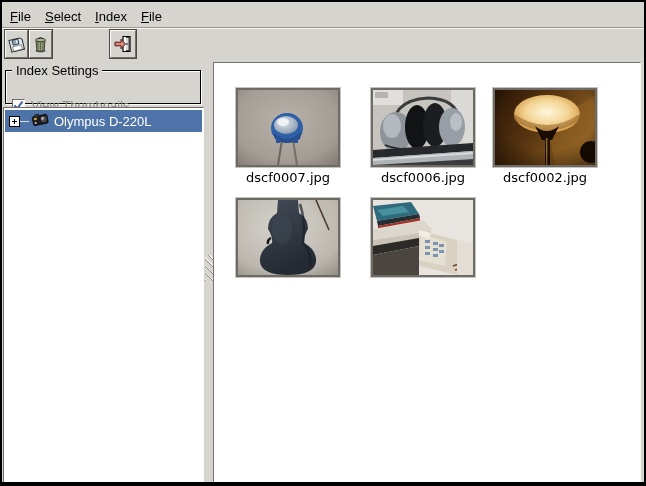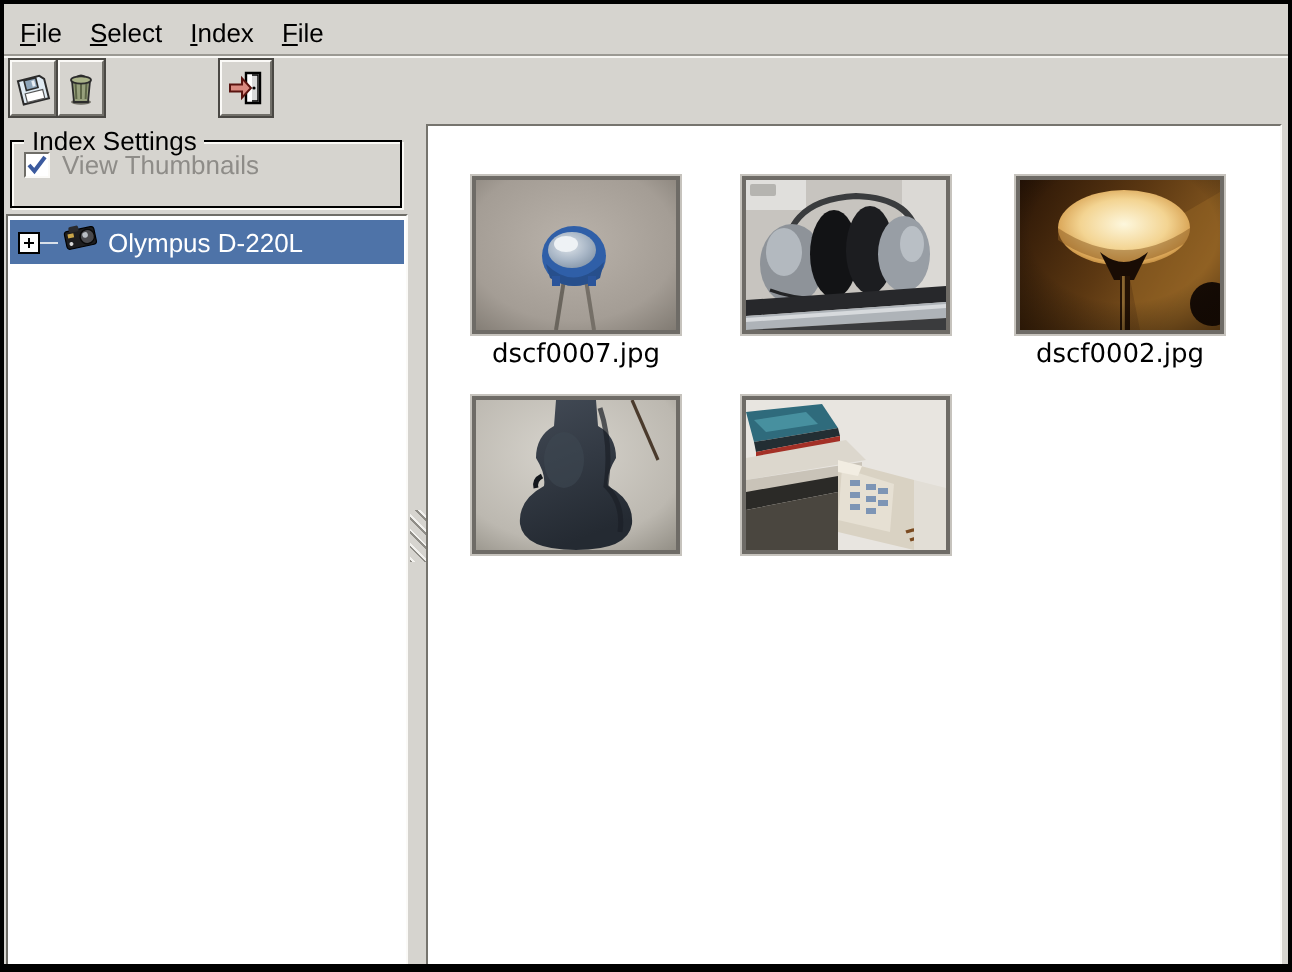--- a/index.html
+++ b/index.html
@@ -45,21 +45,21 @@
 
   .frame{
     position:absolute; left:2px; top:8px; width:196px; height:34px;
     border:1px solid #000000;
     box-shadow:inset 1px 1px 0 #fbfaf6, 1px 1px 0 #fbfaf6;
   }
   .frame-title{
     position:absolute; top:-8px; left:6px; background:#d6d4cf;
     padding:0 4px; font-size:13px; color:#000; line-height:15px;
   }
-  .check-row{ position:absolute; left:6px; top:4px; display:flex; align-items:center; }
+  .check-row{ position:absolute; left:6px; top:27px; display:flex; align-items:center; }
   .checkbox{
     width:13px; height:13px; background:#fff;
     border:1px solid; border-color:#6f6d67 #fbfaf7 #fbfaf7 #6f6d67;
     display:flex; align-items:center; justify-content:center;
   }
   .check-label{ margin-left:6px; font-size:13px; color:#8e8c88; }
 
   .treeview{
     position:absolute; left:0; top:45px; width:201px; height:435px;
     background:#fff;
@@ -106,21 +106,21 @@
     background:#888;
   }
   .thumb-img svg{ display:block; }
   .thumb-label{
     display:block; margin-top:3px; width:104px; text-align:center;
     font-family:"DejaVu Sans", sans-serif; font-size:13px; color:#000;
     white-space:nowrap;
   }
   .t-a{ left:22px;  top:25px; }
   .t-b{ left:157px; top:25px; }
-  .t-c{ left:294px; top:25px; }
+  .t-c{ left:279px; top:25px; }
   .t-d{ left:22px;  top:135px; }
   .t-e{ left:157px; top:135px; }
 </style>
 </head>
 <body>
 
 <div class="window">
 
   <div class="menubar">
     <span class="menu-item">File</span>
@@ -247,20 +247,21 @@
           <ellipse cx="62" cy="35" rx="12" ry="22" fill="#1c1d20"></ellipse>
           <ellipse cx="79" cy="37" rx="13" ry="19" fill="#989ea5"></ellipse>
           <ellipse cx="83" cy="32" rx="6" ry="9" fill="#b9bfc5"></ellipse>
           <path d="M12 55 Q30 62 55 58" fill="none" stroke="#232426" stroke-width="1.5"></path>
           <polygon points="0,60 100,53 100,61 0,68" fill="#27282b"></polygon>
           <polygon points="0,68 100,61 100,69 0,75" fill="#aeb3b8"></polygon>
           <polygon points="0,69 100,62 100,64 0,71" fill="#d7dadd"></polygon>
           <polygon points="0,75 100,69 100,75" fill="#3a3b3d"></polygon>
         </svg>
       </div>
+      <span class="thumb-label">dscf0006.jpg</span>
     </div>
 
     <div class="thumb t-c">
       <div class="thumb-img">
         <svg width="100" height="75" viewBox="0 0 100 75">
           <defs>
             <linearGradient id="bg3" x1="0" y1="0" x2="1" y2="0.45">
               <stop offset="0" stop-color="#2a1506"></stop>
                 <stop offset="0.55" stop-color="#5c3812"></stop>
                 <stop offset="1" stop-color="#8a5c22"></stop>

